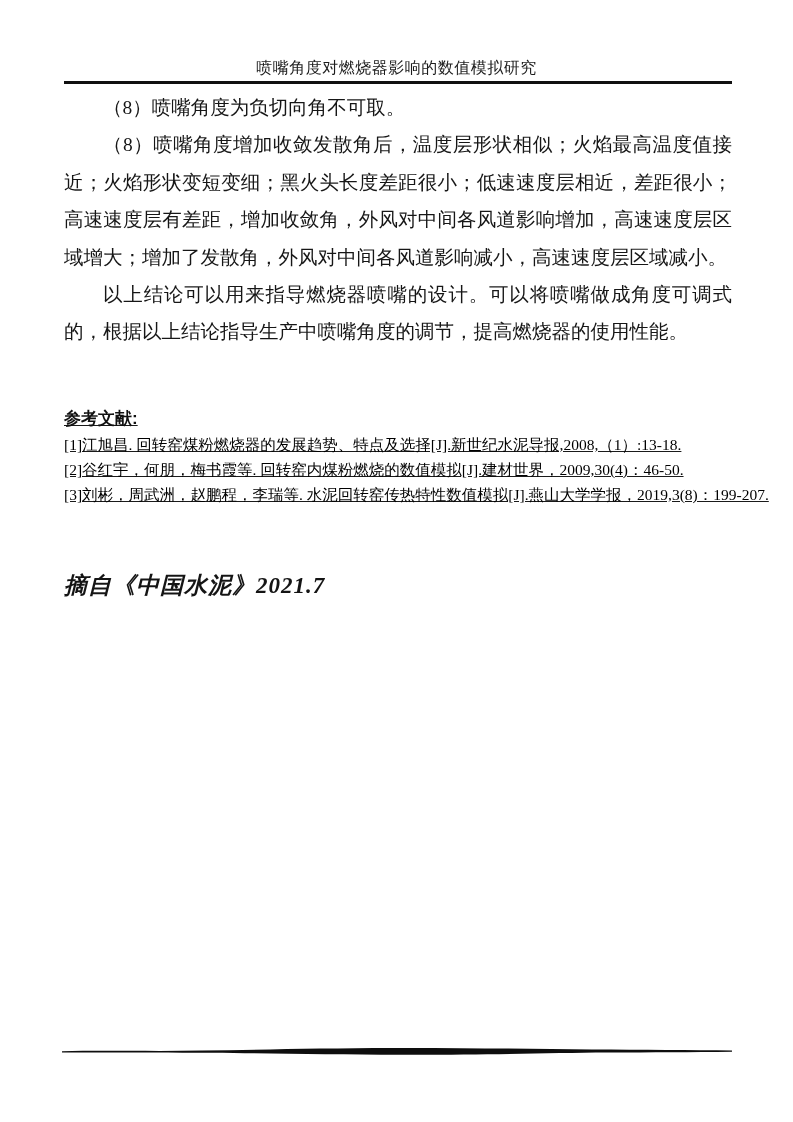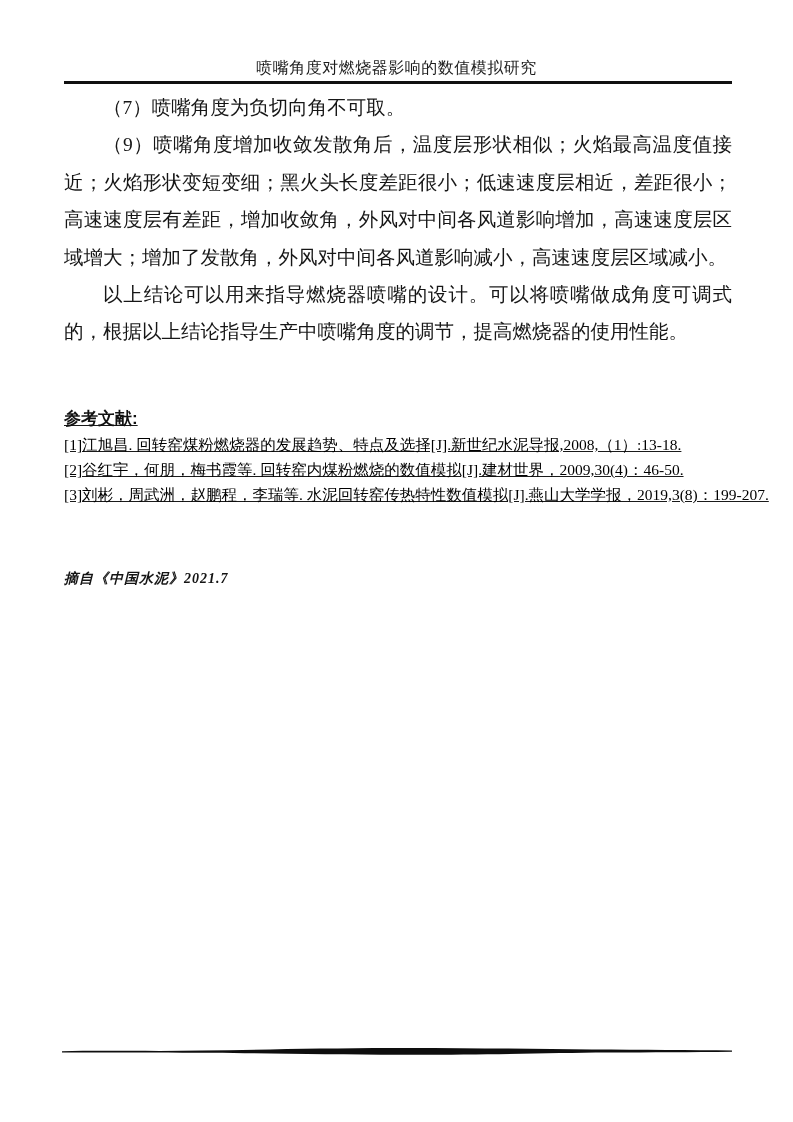--- a/index.html
+++ b/index.html
@@ -64,21 +64,21 @@
     line-height: 25px;
     color: #000000;
     white-space: nowrap;
   }
   .source-note {
     position: absolute;
     top: 570px;
     left: 64px;
     font-style: italic;
     font-weight: bold;
-    font-size: 14px;
+    font-size: 23px;
     letter-spacing: 1px;
     color: #141414;
   }
   .footer-rule {
     position: absolute;
     top: 1046px;
     left: 62px;
     width: 670px;
     height: 11px;
     display: block;
@@ -106,22 +106,22 @@
 </head>
 <body>
 
 <div class="page">
 
   <div class="running-head">喷嘴角度对燃烧器影响的数值模拟研究</div>
 
   <div class="header-rule"></div>
 
   <div class="content">
-    <p>（7）喷嘴角度为负切向角不可取。</p>
-    <p>（9）喷嘴角度增加收敛发散角后，温度层形状相似；火焰最高温度值接近；火焰形状变短变细；黑火头长度差距很小；低速速度层相近，差距很小；高速速度层有差距，增加收敛角，外风对中间各风道影响增加，高速速度层区域增大；增加了发散角，外风对中间各风道影响减小，高速速度层区域减小。</p>
+    <p>（8）喷嘴角度为负切向角不可取。</p>
+    <p>（8）喷嘴角度增加收敛发散角后，温度层形状相似；火焰最高温度值接近；火焰形状变短变细；黑火头长度差距很小；低速速度层相近，差距很小；高速速度层有差距，增加收敛角，外风对中间各风道影响增加，高速速度层区域增大；增加了发散角，外风对中间各风道影响减小，高速速度层区域减小。</p>
     <p>以上结论可以用来指导燃烧器喷嘴的设计。可以将喷嘴做成角度可调式的，根据以上结论指导生产中喷嘴角度的调节，提高燃烧器的使用性能。</p>
   </div>
 
   <div class="references">
     <div class="ref-heading">参考文献:</div>
     <div class="ref-item">[1]江旭昌. 回转窑煤粉燃烧器的发展趋势、特点及选择[J].新世纪水泥导报,2008,（1）:13-18.</div>
     <div class="ref-item">[2]谷红宇，何朋，梅书霞等. 回转窑内煤粉燃烧的数值模拟[J].建材世界，2009,30(4)：46-50.</div>
     <div class="ref-item">[3]刘彬，周武洲，赵鹏程，李瑞等. 水泥回转窑传热特性数值模拟[J].燕山大学学报，2019,3(8)：199-207.</div>
   </div>
 

